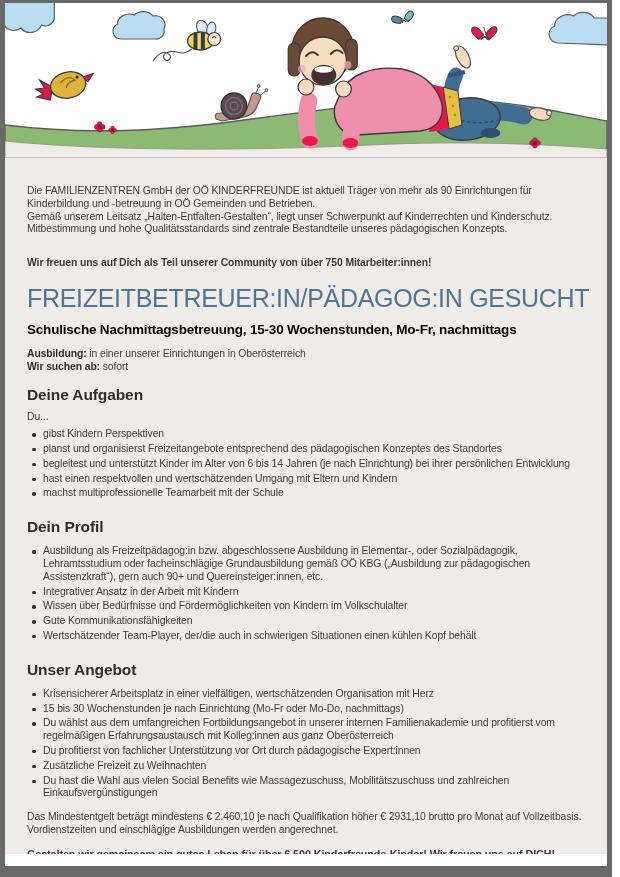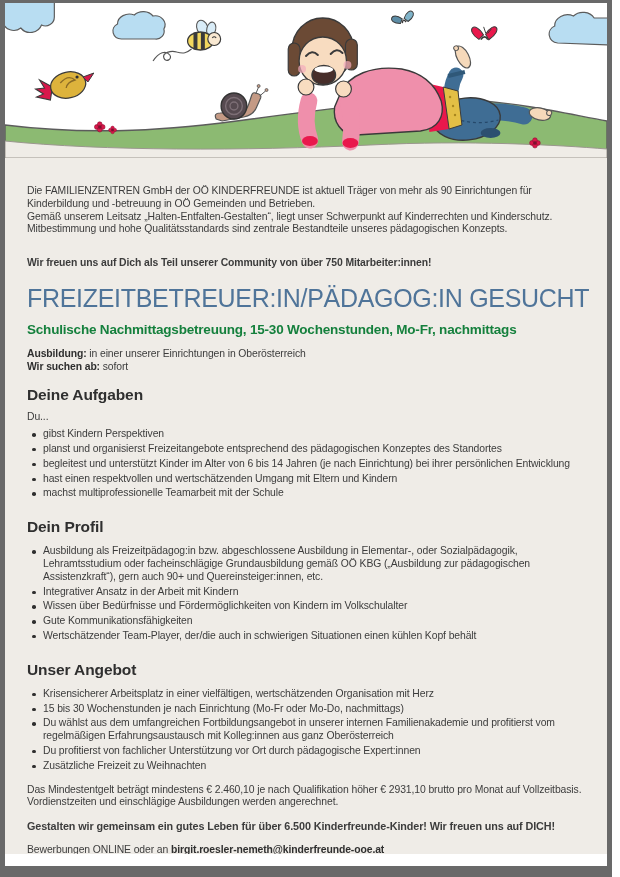--- a/index.html
+++ b/index.html
@@ -45,21 +45,21 @@
     margin:0 0 10px 0;
     font-size:25px;
     line-height:28px;
     font-weight:400;
     color:#4f7499;
     letter-spacing:-0.3px;
     white-space:nowrap;
   }
   .subtitle{
     font-size:13.5px;line-height:16px;
-    font-weight:bold;color:#15803d;
+    font-weight:bold;color:#000000;
     letter-spacing:-0.2px;
     margin:0 0 10px 0;
   }
   .meta{margin:0;}
   .meta b{color:#2f2f2f;}
   h2.section{
     font-size:15.5px;line-height:18px;
     color:#2f2f2f;
     margin:13px 0 7px 0;
   }
@@ -255,20 +255,21 @@
         <li>Wertschätzender Team-Player, der/die auch in schwierigen Situationen einen kühlen Kopf behält</li>
       </ul>
 
       <h2 class="section">Unser Angebot</h2>
       <ul class="bullets">
         <li>Krisensicherer Arbeitsplatz in einer vielfältigen, wertschätzenden Organisation mit Herz</li>
         <li>15 bis 30 Wochenstunden je nach Einrichtung (Mo-Fr oder Mo-Do, nachmittags)</li>
         <li>Du wählst aus dem umfangreichen Fortbildungsangebot in unserer internen Familienakademie und profitierst vom regelmäßigen Erfahrungsaustausch mit Kolleg:innen aus ganz Oberösterreich</li>
         <li>Du profitierst von fachlicher Unterstützung vor Ort durch pädagogische Expert:innen</li>
         <li>Zusätzliche Freizeit zu Weihnachten</li>
+        <li>Du hast die Wahl aus vielen Social Benefits wie Massagezuschuss, Mobilitätszuschuss und zahlreichen Einkaufsvergünstigungen</li>
       </ul>
 
       <p class="salary">Das Mindestentgelt beträgt mindestens € 2.460,10 je nach Qualifikation höher € 2931,10 brutto pro Monat auf Vollzeitbasis. Vordienstzeiten und einschlägige Ausbildungen werden angerechnet.</p>
 
       <p class="cta">Gestalten wir gemeinsam ein gutes Leben für über 6.500 Kinderfreunde-Kinder! Wir freuen uns auf DICH!</p>
 
       <p class="apply-line"><span>Bewerbungen ONLINE oder an </span><span class="email">birgit.roesler-nemeth@kinderfreunde-ooe.at</span></p>
 
     </div>
   </div>

